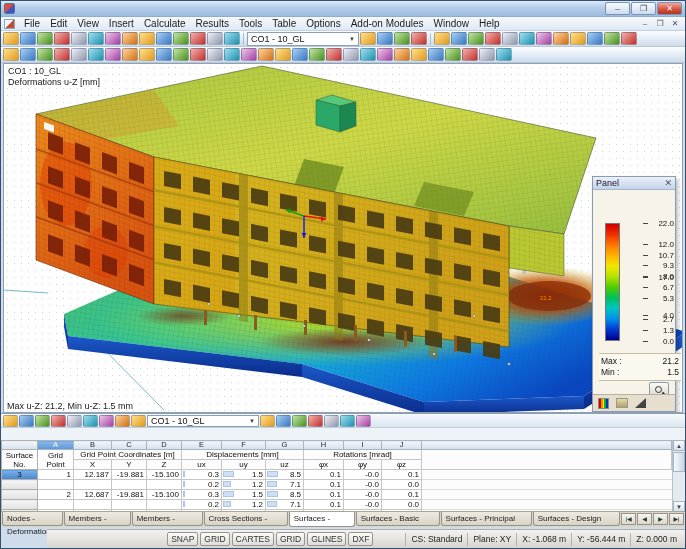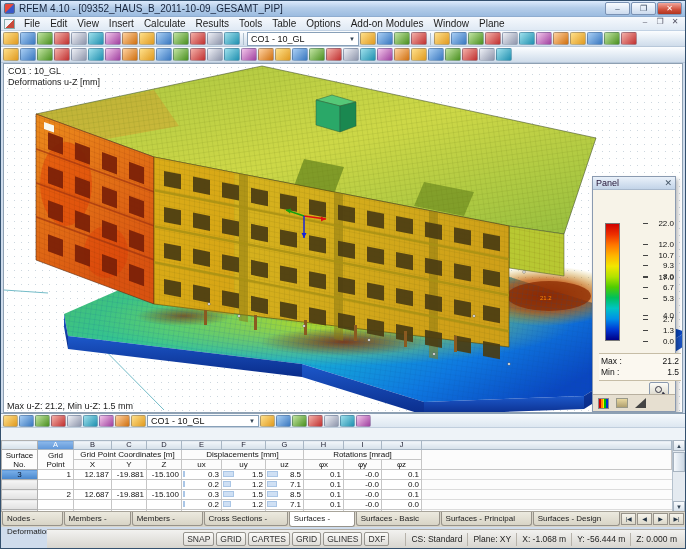--- a/index.html
+++ b/index.html
@@ -15,21 +15,21 @@
     background:linear-gradient(135deg,#e84a3a 0 49%,#3a58c8 51% 100%); border:1px solid #5a718e; }
   .title-text { font-size:10px; color:#17243c; }
   .win-buttons { margin-left:auto; display:flex; gap:1px; }
   .win-btn { width:25px; height:13px; font-size:8px; line-height:11px; text-align:center;
     border:1px solid #7a92b4; border-radius:2px; background:linear-gradient(#f8fbff,#ccdbee); color:#2c3e55; }
   .win-btn.close { background:linear-gradient(#f2a79c,#d0503c 60%,#b03520); color:#fff; }
 
   
   .menubar { position:absolute; top:16px; left:0; right:0; height:14px;
     background:linear-gradient(#f6f9fd,#dfe9f4); border-bottom:1px solid #c2d2e4;
-    display:flex; align-items:flex-start; padding-left:18px; }
+    display:flex; align-items:center; padding-left:18px; }
   .mdi-doc-icon { position:absolute; left:3px; top:2px; width:11px; height:10px;
     background:linear-gradient(135deg,#f0f4f8 0 49%,#c84a3a 51% 100%); border:1px solid #8aa; }
   .menu-item { font-size:10px; color:#1c1c1c; padding:0 5px; height:13px; line-height:13px; }
   .mdi-controls { margin-left:auto; display:flex; gap:3px; padding-right:4px; font-size:8px; color:#556; }
   .mdi-controls span { width:12px; text-align:center; }
 
   
   .toolbar { position:absolute; left:0; right:0; height:16px; display:flex; align-items:center;
     gap:1px; padding:0 2px; background:linear-gradient(#fbfdff,#e2ebf4 55%,#cfdcea);
     border-bottom:1px solid #b8c8da; }
@@ -118,56 +118,55 @@
     background:linear-gradient(#ecead f,#dcd8ca); background:linear-gradient(#eceadf,#d8d4c6);
     border:1px solid #97938a; border-top:none; border-radius:0 0 3px 3px; margin-right:1px; }
   .tab.active { background:#fff; height:15px; }
   .tab-nav { margin-left:auto; display:flex; gap:1px; padding-top:1px; }
   .tnav { width:15px; height:12px; font-size:6px; text-align:center; line-height:11px; color:#234;
     border:1px solid #97938a; background:linear-gradient(#f6f4ec,#dcd8ca); }
 
   
   .statusbar { position:absolute; left:0; right:0; bottom:0; height:19px;
     background:linear-gradient(#f2f2f0,#d7d5cf); border-top:1px solid #b0aca4;
-    display:flex; align-items:center; font-size:8.5px; padding:0 3px; gap:2px; color:#222;margin-left:46px; }
+    display:flex; align-items:center; font-size:8.5px; padding:0 3px; gap:18px; color:#222;margin-left:46px; }
   .sb-spacer { flex:1; }
   .sb-toggle { border:1px solid #96948e; background:linear-gradient(#fbfbf9,#dfddd8);
     padding:0 3px; height:14px; line-height:13px; border-radius:2px; color:#333; }
   .sb-fields { display:flex; margin-left:14px; }
   .sb-field { border-left:1px solid #b6b2aa; padding:0 5px; height:13px; line-height:13px; }
 </style>
 </head>
 <body>
 
 <div class="window">
 
   <div class="titlebar">
     <div class="app-icon"></div>
-    <div class="title-text">RFEM 4.10 - [09352_HAUS_B_2011-10-09_GESAMT_PIP]</div>
     <div class="win-buttons">
       <div class="win-btn">–</div>
       <div class="win-btn">❐</div>
       <div class="win-btn close">✕</div>
     </div>
   </div>
 
   <div class="menubar" id="menu">
     <div class="mdi-doc-icon"></div>
   <span class="menu-item">File</span>
       <span class="menu-item">Edit</span>
       <span class="menu-item">View</span>
       <span class="menu-item">Insert</span>
       <span class="menu-item">Calculate</span>
       <span class="menu-item">Results</span>
       <span class="menu-item">Tools</span>
       <span class="menu-item">Table</span>
       <span class="menu-item">Options</span>
       <span class="menu-item">Add-on Modules</span>
       <span class="menu-item">Window</span>
-      <span class="menu-item">Plane</span>
+      <span class="menu-item">Help</span>
       <span class="mdi-controls">
         <span>–</span>
         <span>❐</span>
         <span>✕</span>
       </span>
     </div>
 
   <div class="toolbar" id="toolbar1">
     <span id="tb1-left" style="display:flex;gap:1px;align-items:center;">
         <div class="tbicon" title="new" style="background: linear-gradient(135deg, rgb(255, 224, 138), rgb(224, 154, 32));"></div>

